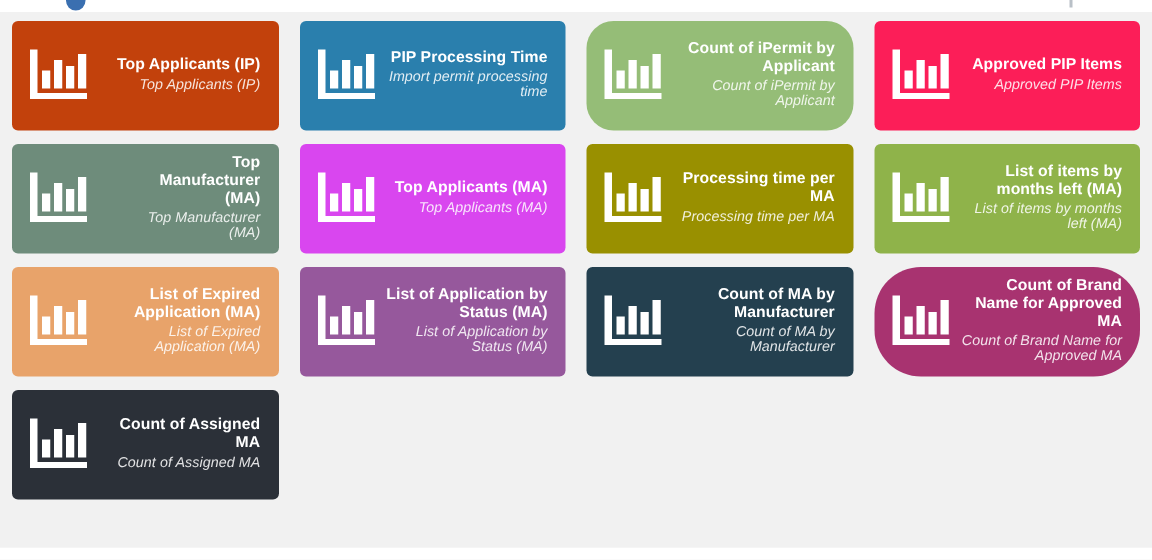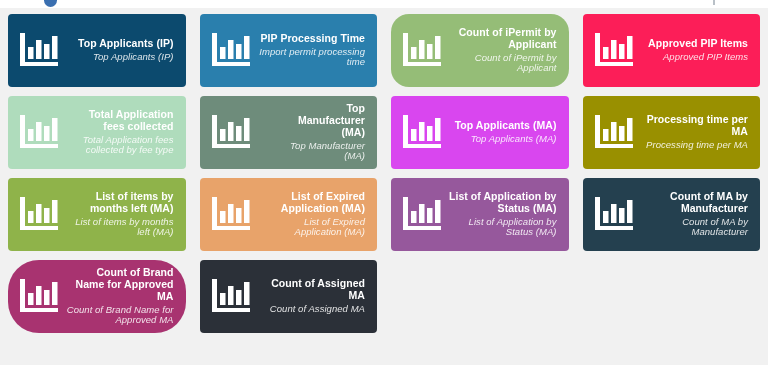--- a/index.html
+++ b/index.html
@@ -138,21 +138,21 @@
 
 <div id="app">
 
   <div id="top-strip">
     <div id="brand-dot"></div>
     <div id="top-tick"></div>
   </div>
 
   <div id="tile-region">
     <div id="tile-grid">
-        <div class="tile" style="background: #0c4a6e;">
+        <div class="tile" style="background: #c2410c;">
           <span class="tile-icon">
             <svg width="44" height="40" viewBox="0 0 44 40">
               <path d="M4 2 L9 2 L9 31 L42 31 L42 35 L4 35 Z" fill="#ffffff"></path>
               <rect x="12" y="16" width="5.5" height="12" fill="#ffffff"></rect>
               <rect x="20" y="9" width="5.5" height="19" fill="#ffffff"></rect>
               <rect x="28" y="13" width="5.5" height="15" fill="#ffffff"></rect>
               <rect x="36" y="5" width="5.5" height="23" fill="#ffffff"></rect>
             </svg>
           </span>
           <div class="tile-text">
@@ -196,35 +196,20 @@
               <path d="M4 2 L9 2 L9 31 L42 31 L42 35 L4 35 Z" fill="#ffffff"></path>
               <rect x="12" y="16" width="5.5" height="12" fill="#ffffff"></rect>
               <rect x="20" y="9" width="5.5" height="19" fill="#ffffff"></rect>
               <rect x="28" y="13" width="5.5" height="15" fill="#ffffff"></rect>
               <rect x="36" y="5" width="5.5" height="23" fill="#ffffff"></rect>
             </svg>
           </span>
           <div class="tile-text">
             <span class="tile-title">Approved PIP Items</span>
             <span class="tile-subtitle">Approved PIP Items</span>
-          </div>
-        </div>
-        <div class="tile" style="background: rgb(175, 220, 188);">
-          <span class="tile-icon">
-            <svg width="44" height="40" viewBox="0 0 44 40">
-              <path d="M4 2 L9 2 L9 31 L42 31 L42 35 L4 35 Z" fill="#ffffff"></path>
-              <rect x="12" y="16" width="5.5" height="12" fill="#ffffff"></rect>
-              <rect x="20" y="9" width="5.5" height="19" fill="#ffffff"></rect>
-              <rect x="28" y="13" width="5.5" height="15" fill="#ffffff"></rect>
-              <rect x="36" y="5" width="5.5" height="23" fill="#ffffff"></rect>
-            </svg>
-          </span>
-          <div class="tile-text">
-            <span class="tile-title">Total Application fees collected</span>
-            <span class="tile-subtitle">Total Application fees collected by fee type</span>
           </div>
         </div>
         <div class="tile" style="background: rgb(110, 140, 123); gap: 32px;">
           <span class="tile-icon">
             <svg width="44" height="40" viewBox="0 0 44 40">
               <path d="M4 2 L9 2 L9 31 L42 31 L42 35 L4 35 Z" fill="#ffffff"></path>
               <rect x="12" y="16" width="5.5" height="12" fill="#ffffff"></rect>
               <rect x="20" y="9" width="5.5" height="19" fill="#ffffff"></rect>
               <rect x="28" y="13" width="5.5" height="15" fill="#ffffff"></rect>
               <rect x="36" y="5" width="5.5" height="23" fill="#ffffff"></rect>

